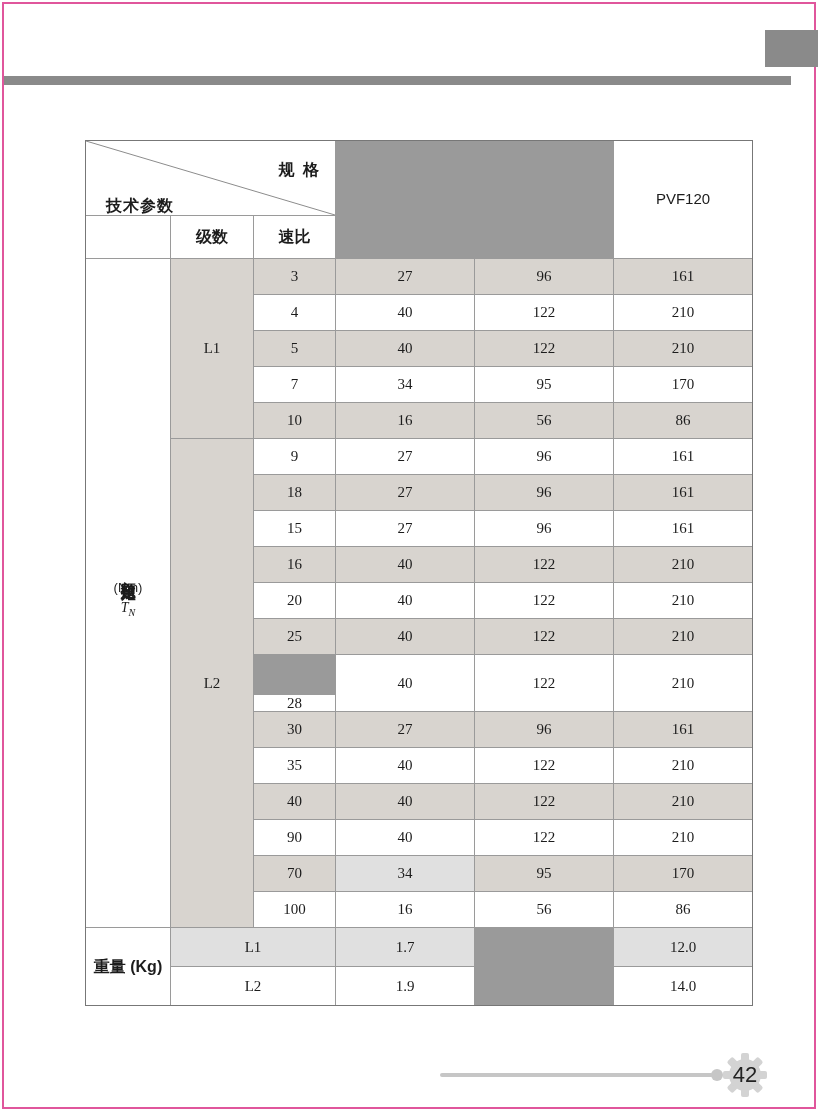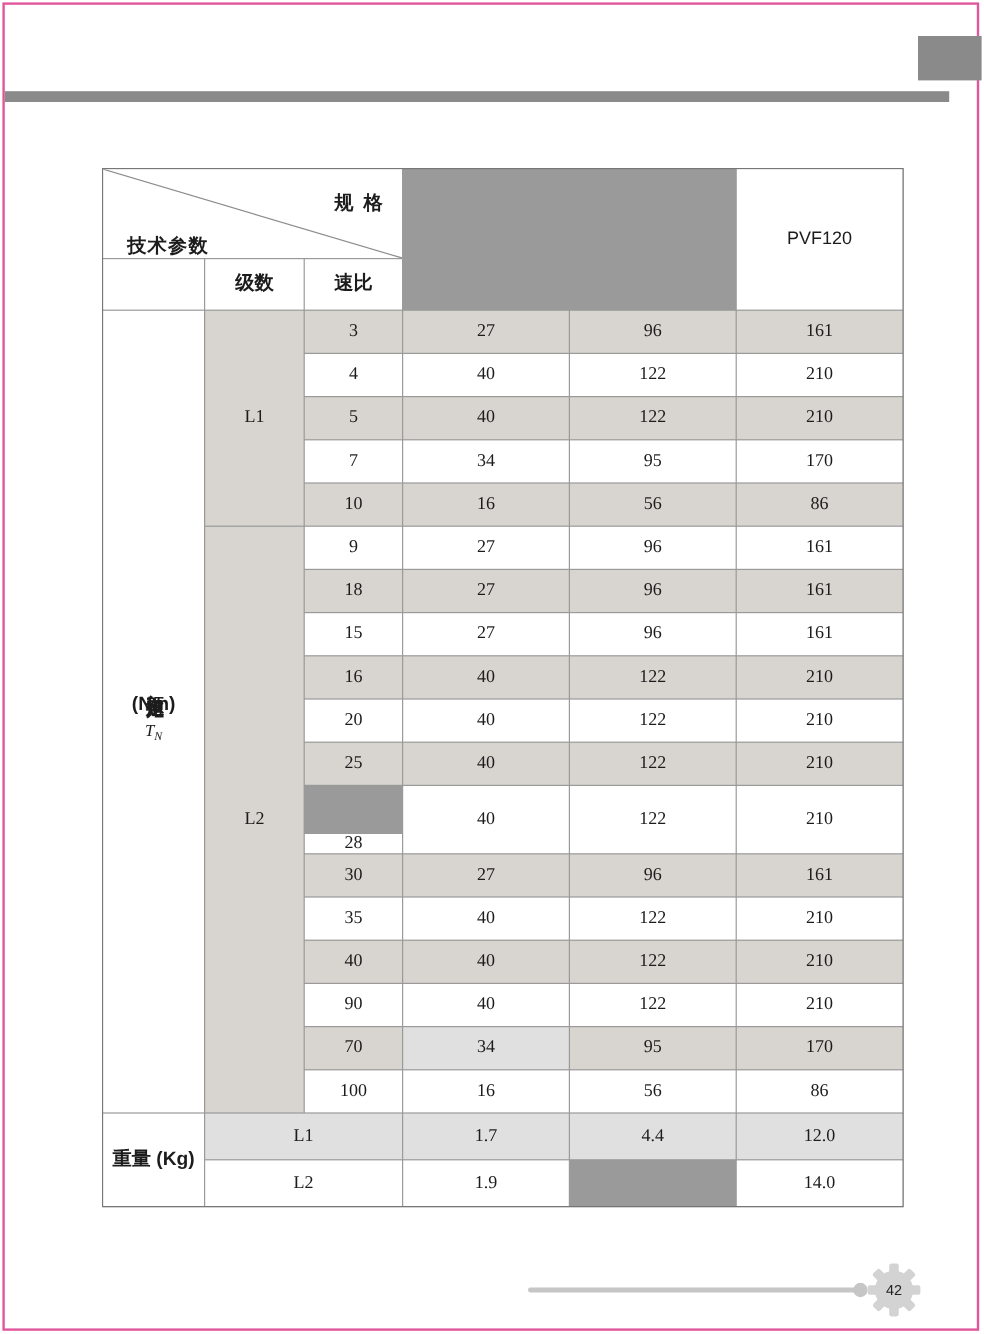--- a/index.html
+++ b/index.html
@@ -33,35 +33,35 @@
   .corner-bl{position:absolute;left:20px;bottom:0;letter-spacing:1px;}
   .pvf60{grid-area:1/4/3/5;}
   .pvf90{grid-area:1/5/3/6;}
   .pvf120{grid-area:1/6/3/7;}
   .empty{grid-area:2/1/3/2;}
   .jishu{grid-area:2/2/3/3;}
   .subi{grid-area:2/3/3/4;}
   .torque{grid-area:3/1/21/2;flex-direction:column;gap:5px;}
   .vert{writing-mode:vertical-lr;text-orientation:upright;font-weight:700;
     font-size:15px;line-height:1.1;letter-spacing:2px;}
-  .unit{font-weight:700;font-size:16px;}
+  .unit{font-weight:400;font-size:13px;}
   .sym{font-style:italic;font-size:14px;}
   .sym sub{font-size:10px;font-style:italic;}
   .stagel1{grid-area:3/2/8/3;}
   .stagel2{grid-area:8/2/21/3;}
   .weightlabel{grid-area:21/1/23/2;font-size:16px;}
 
   .footline{position:absolute;left:440px;top:1073px;width:273px;height:4px;
     background:var(--linegray);border-radius:2px;}
   .footdot{position:absolute;left:711px;top:1069px;width:12px;height:12px;
     border-radius:50%;background:var(--linegray);}
   .gearwrap{position:absolute;left:722px;top:1052px;width:46px;height:46px;}
   .gearwrap svg{position:absolute;inset:0;}
   .pagenum{position:absolute;inset:0;display:flex;align-items:center;justify-content:center;
-    font-size:12px;font-weight:500;color:#222;}
+    font-size:22px;font-weight:500;color:#222;}
 </style>
 </head>
 <body>
 
 <div class="page">
 
   <div class="topbar"></div>
   <div class="toptab"></div>
   <div class="pinkborder"></div>
 
@@ -155,21 +155,20 @@
       <div class="cell num shade" style="grid-area: 19 / 3 / 20 / 4;">70</div>
       <div class="cell num lightshade" style="grid-area: 19 / 4 / 20 / 5;">34</div>
       <div class="cell num shade" style="grid-area: 19 / 5 / 20 / 6;">95</div>
       <div class="cell num shade" style="grid-area: 19 / 6 / 20 / 7;">170</div>
       <div class="cell num" style="grid-area: 20 / 3 / 21 / 4;">100</div>
       <div class="cell num" style="grid-area: 20 / 4 / 21 / 5;">16</div>
       <div class="cell num" style="grid-area: 20 / 5 / 21 / 6;">56</div>
       <div class="cell num" style="grid-area: 20 / 6 / 21 / 7;">86</div>
       <div class="cell num lightshade" style="grid-area: 21 / 2 / 22 / 4;">L1</div>
       <div class="cell num lightshade" style="grid-area: 21 / 4 / 22 / 5;">1.7</div>
-      <div class="cell num lightshade" style="grid-area: 21 / 5 / 22 / 6;">4.4</div>
       <div class="cell num lightshade" style="grid-area: 21 / 6 / 22 / 7;">12.0</div>
       <div class="cell num" style="grid-area: 22 / 2 / 23 / 4;">L2</div>
       <div class="cell num" style="grid-area: 22 / 4 / 23 / 5;">1.9</div>
       <div class="cell num" style="grid-area: 22 / 6 / 23 / 7;">14.0</div>
     </div>
 
   <div class="footline"></div>
   <div class="footdot"></div>
   <div class="gearwrap">
     <svg viewBox="0 0 46 46" width="46" height="46">

